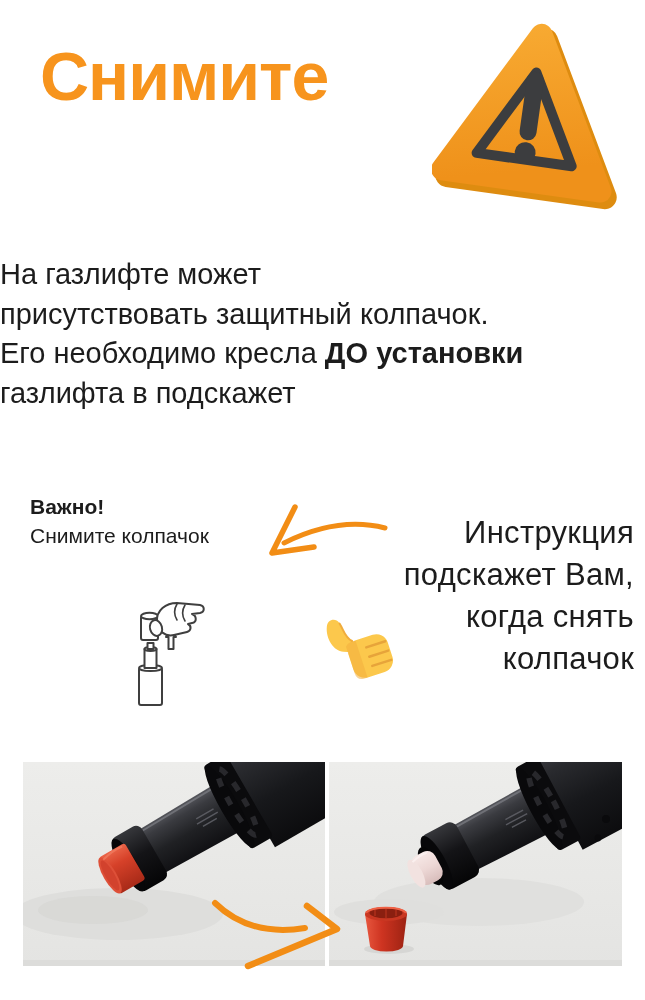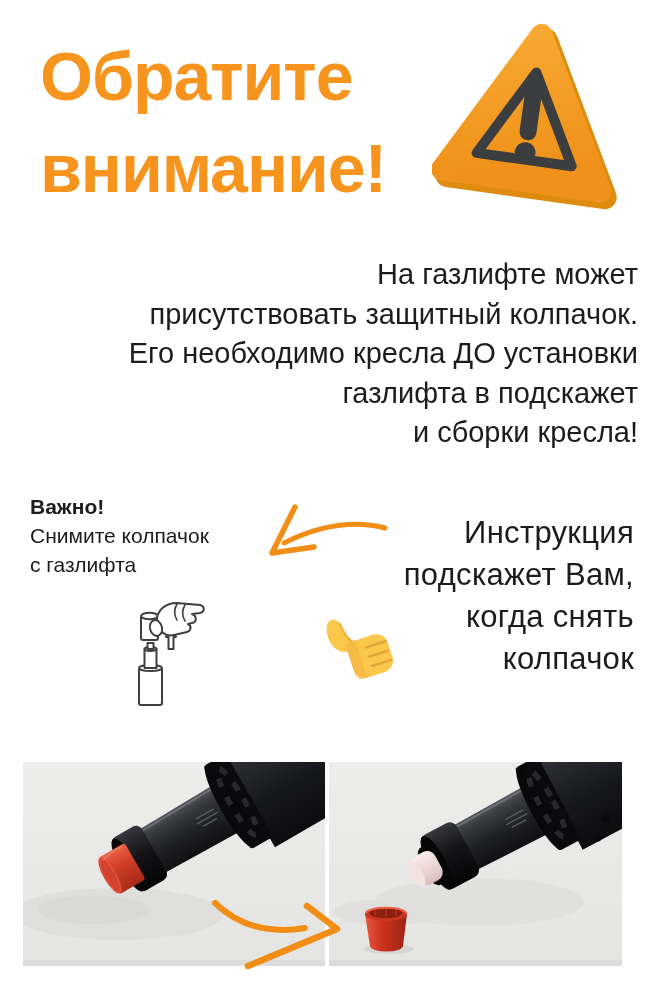--- a/index.html
+++ b/index.html
@@ -1,36 +1,35 @@
 <!DOCTYPE html>
 <html><head>
 <meta charset="utf-8">
 <style>
   html,body{margin:0;padding:0;background:#fff;}
   .page{position:relative;width:645px;height:1000px;background:#fff;overflow:hidden;
         font-family:"Liberation Sans",sans-serif;color:#1c1c1c;}
   .abs{position:absolute;}
   .title{left:40px;top:30px;font-size:68px;line-height:92px;font-weight:bold;
          color:#F7941D;letter-spacing:-1px;white-space:nowrap;}
-  .notice{left:0;top:255px;width:638px;font-size:29px;line-height:39.5px;text-align:right;}
-  .notice b{font-weight:normal;margin-top:28px;}
+  .notice{left:0;top:255px;width:638px;font-size:29px;line-height:39.5px;text-align:left;}
+  .notice b{font-weight:bold;margin-top:28px;}
   .imp{left:30px;top:492px;width:256px;font-size:21px;line-height:29px;}
   .imp .imp-title{font-weight:bold;}
   .instr{left:346px;top:512px;width:288px;font-size:31px;line-height:42px;
          letter-spacing:.3px;text-align:right;}
   svg{display:block;}
 </style>
 </head>
 <body>
 
 <div class="page">
 
   <div class="abs title">
-    <div>Обратите</div>
-    <div>внимание!</div>
+    <div>Снимите</div>
   </div>
 
   <svg class="abs" style="left:432px;top:18px;" width="196" height="200" viewBox="0 0 196 200">
     <defs>
       <linearGradient id="triGrad" x1="0" y1="0" x2="0.25" y2="1">
         <stop offset="0" stop-color="#F8AB33"></stop>
           <stop offset="1" stop-color="#EF911A"></stop>
       </linearGradient>
     </defs>
     <g transform="rotate(8 98 100)">
@@ -41,27 +40,25 @@
       <circle cx="98" cy="135" r="10.5" fill="#3C3D3F"></circle>
     </g>
   </svg>
 
   <div class="abs notice">
     <div>На газлифте может</div>
     <div>присутствовать защитный колпачок.</div>
     <div><span>Его необходимо кресла</span>
       <b>ДО установки</b></div>
     <div>газлифта в подскажет</div>
-    <div>и сборки кресла!</div>
   </div>
 
   <div class="abs imp">
     <div class="imp-title">Важно!</div>
     <div>Снимите колпачок</div>
-    <div>с газлифта</div>
   </div>
 
   <svg class="abs" style="left:130px;top:597px;" width="80" height="112" viewBox="0 0 80 112">
     <g fill="#fff" stroke="#3F3F3F" stroke-width="2" stroke-linejoin="round" stroke-linecap="round">
       <rect x="9" y="71" width="23" height="37" rx="2"></rect>
       <ellipse cx="20.5" cy="71" rx="11.5" ry="3"></ellipse>
       <rect x="14.5" y="52" width="12" height="19"></rect>
       <ellipse cx="20.5" cy="52" rx="6" ry="2"></ellipse>
       <rect x="17.5" y="46" width="6" height="6"></rect>
       <path d="M36 40 L41 31 L46 40 L43.5 40 L43.5 52 L38.5 52 L38.5 40 Z"></path>

